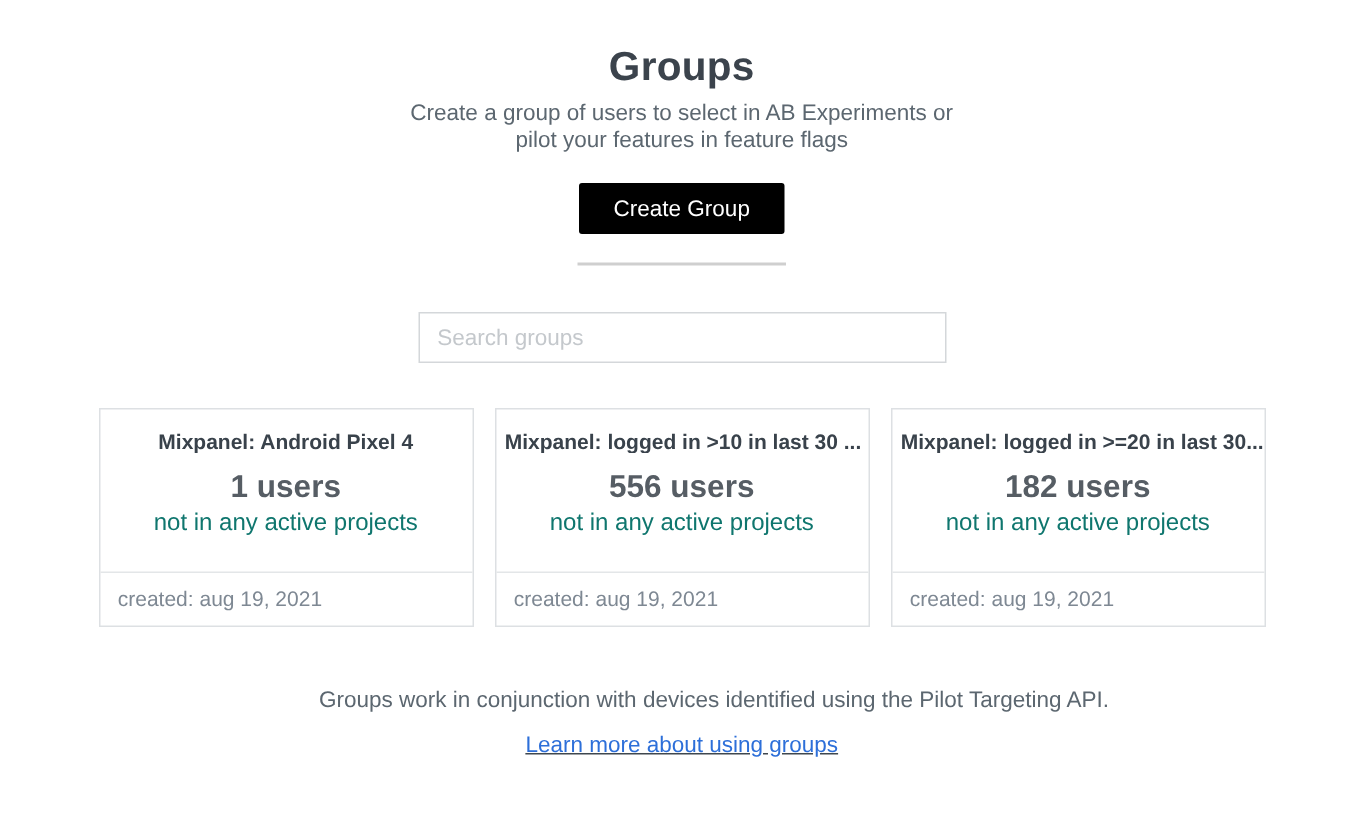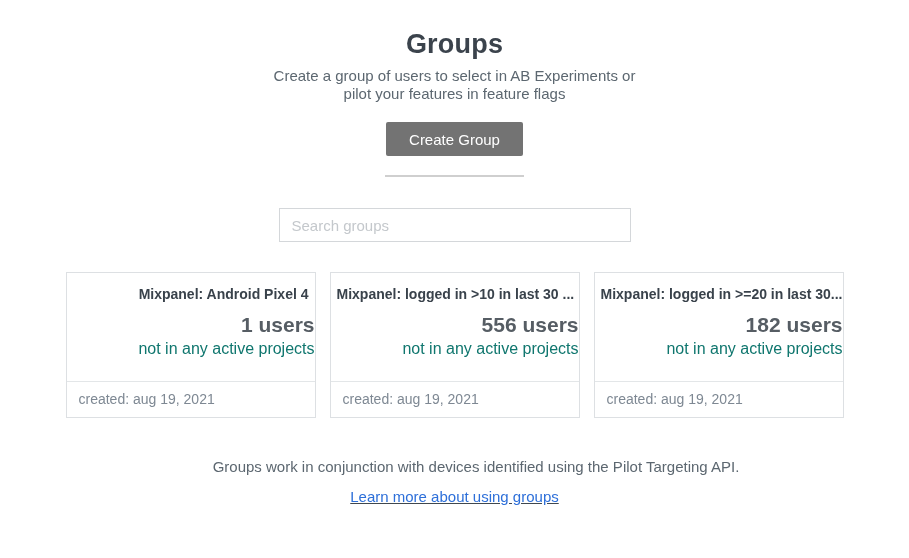--- a/index.html
+++ b/index.html
@@ -28,21 +28,21 @@
     line-height: 18px;
     color: #5c6770;
   }
 
   
   .create-btn {
     display: block;
     margin: 19px auto 0;
     width: 137px;
     height: 34px;
-    background: #737373;
+    background: #000000;
     color: #ffffff;
     border: none;
     border-radius: 2px;
     font-family: "Liberation Sans", sans-serif;
     font-size: 15px;
     cursor: pointer;
   }
   .divider {
     width: 139px;
     margin: 19px auto 0;
@@ -102,21 +102,21 @@
     gap: 14px;
   }
   .card {
     width: 250px;
     border: 1px solid #dde0e3;
     background: #fff;
     cursor: pointer;
   }
   .card-body {
     height: 108px;
-    text-align: right;
+    text-align: center;
     padding-top: 13px;
   }
   .card-title {
     font-size: 14px;
     font-weight: bold;
     color: #39424b;
     white-space: nowrap;
     overflow: hidden;
     padding: 0 6px;
   }

